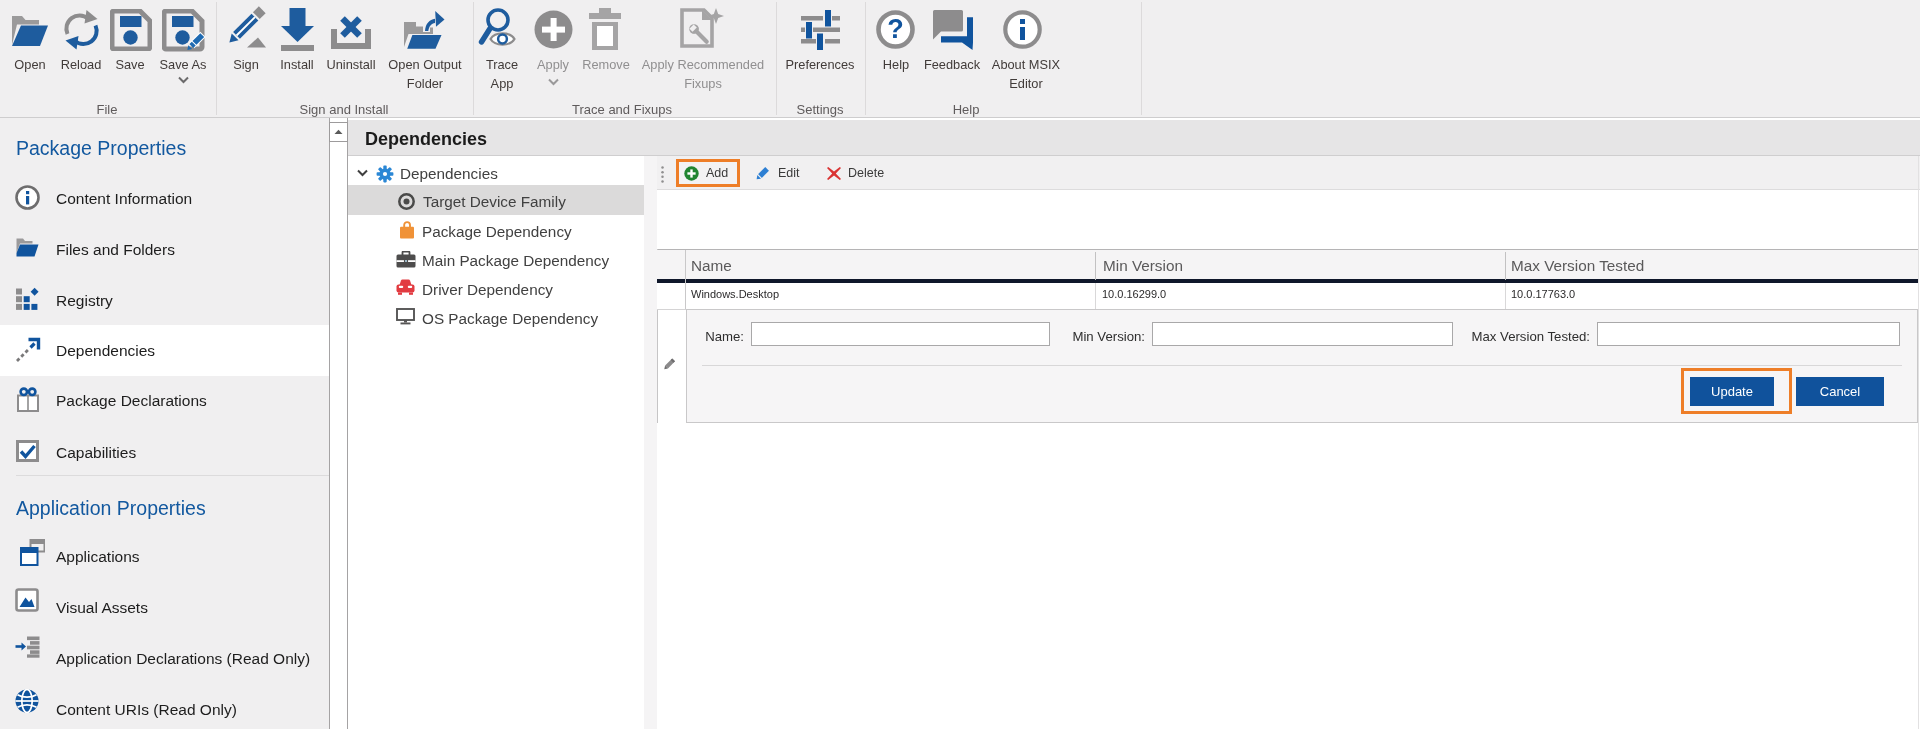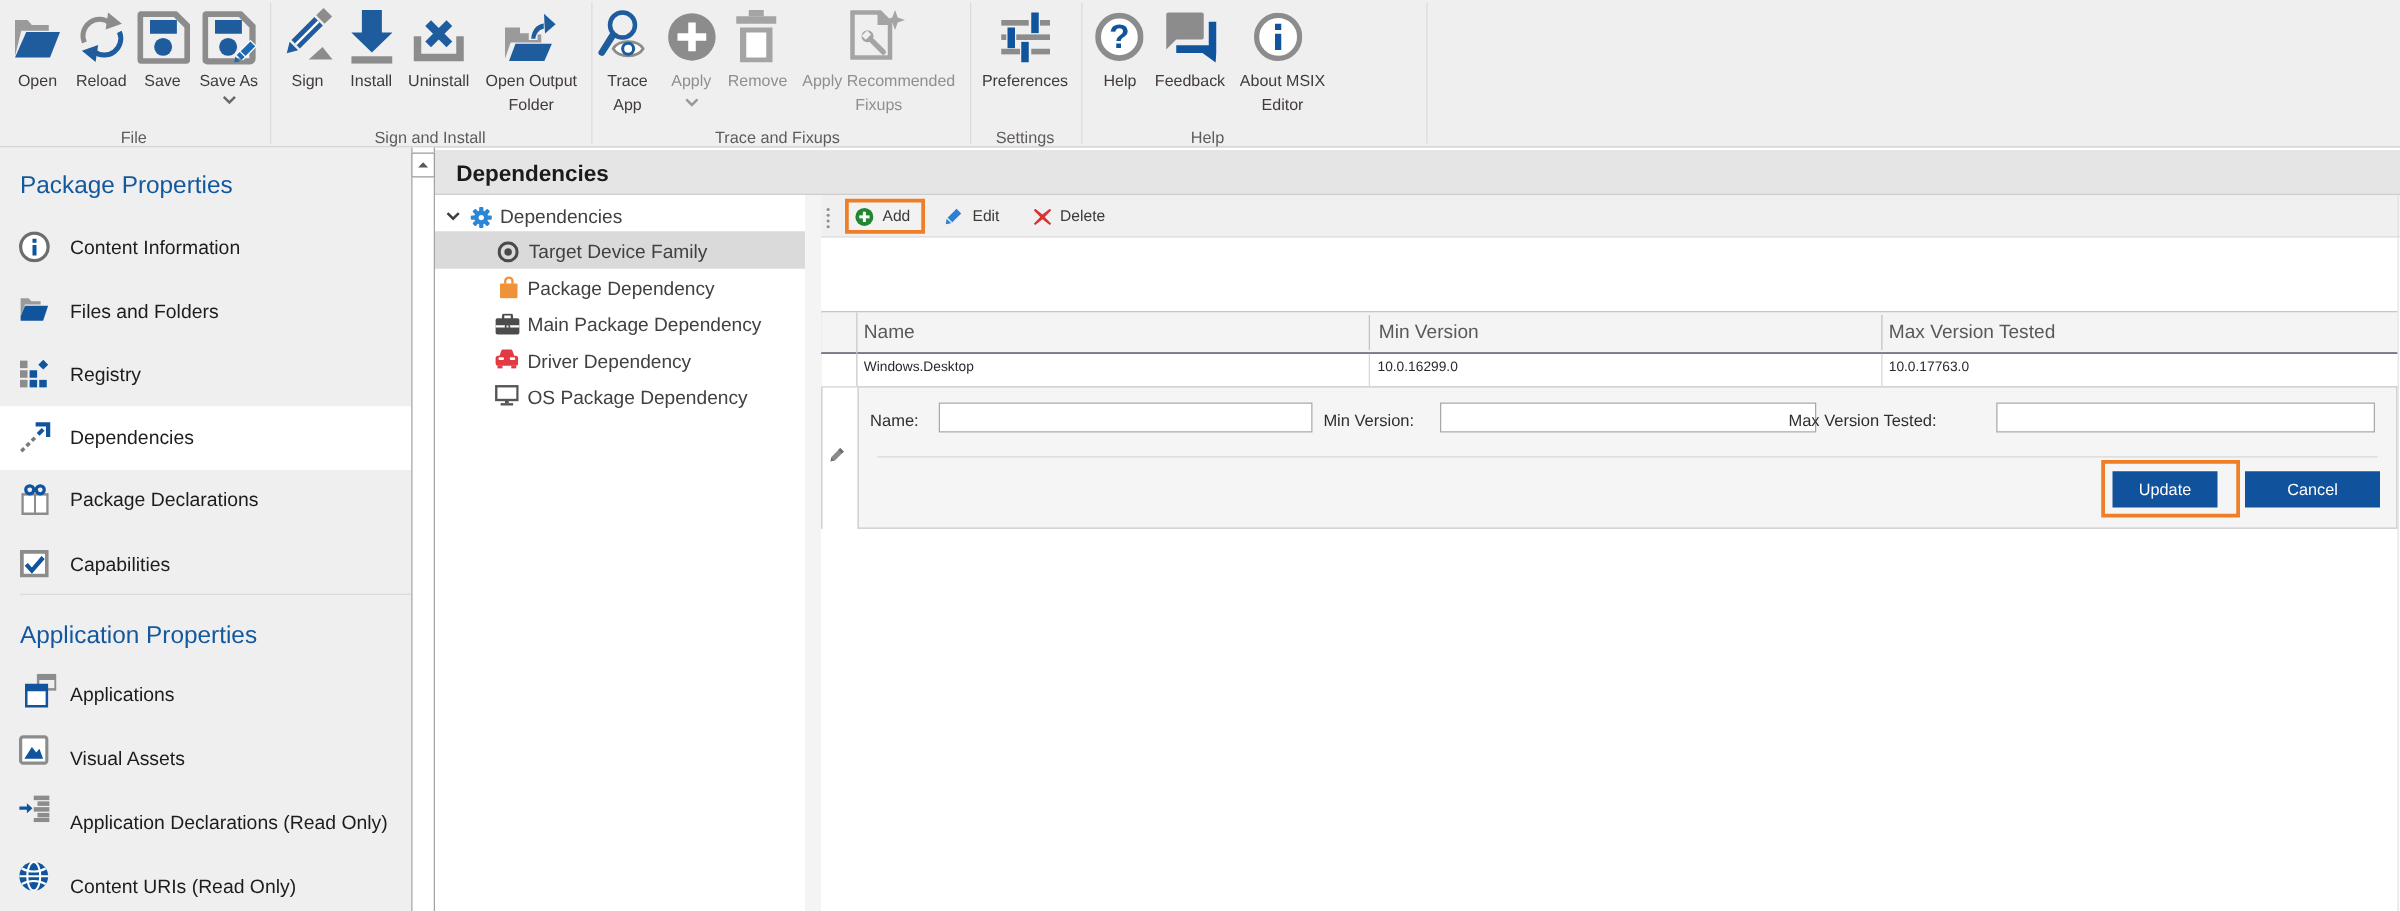--- a/index.html
+++ b/index.html
@@ -23,29 +23,29 @@
 #splitter{position:absolute;left:644px;top:156px;width:13px;height:573px;background:#f5f4f5}
 #rpanel{position:absolute;left:657px;top:156px;width:1263px;height:573px;background:#fff}
 #rtoolbar{position:absolute;left:0;top:0;width:1263px;height:34px;background:#f1f0f1;border-bottom:1px solid #dddcdd}
 #rsearch{position:absolute;left:0;top:35px;width:1263px;height:58px;background:#f1f0f1}
 #addbox{position:absolute;left:19px;top:3px;width:64px;height:28px;border:3px solid #ee7e28;background:#f3f2f3}
 .tbtxt{position:absolute;font-size:12.5px;color:#3a3a3a;white-space:nowrap;top:10px}
 #searchinput{position:absolute;left:15px;top:17px;width:456px;height:24px;background:#fff;border:1px solid #ababab;font-size:12.5px;color:#8c8b8c;line-height:22px;padding-left:6px}
 #findbtn{position:absolute;left:475px;top:17px;width:71px;height:24px;background:#fff;border:1px solid #ababab;font-size:12.5px;color:#333;text-align:center;line-height:22px}
 #gtop{position:absolute;left:0;top:93px;width:1261px;height:1px;background:#b5b4b5}
 #gleft{position:absolute;left:0;top:93px;width:1px;height:174px;background:#c6c5c6}
-#ghead{position:absolute;left:0;top:94px;width:1261px;height:33px;background:#f5f4f5;border-bottom:1px solid #0f172a}
+#ghead{position:absolute;left:0;top:94px;width:1261px;height:33px;background:#f5f4f5;border-bottom:4px solid #0f172a}
 .gh{position:absolute;top:7px;font-size:15.3px;color:#5a595a;white-space:nowrap}
 .gvh{position:absolute;top:2px;height:28px;width:1px;background:#c2c1c2}
 #grow{position:absolute;left:0;top:127px;width:1261px;height:27px;background:#fff;border-bottom:1px solid #d5d4d5}
 .gd{position:absolute;top:5px;font-size:11px;color:#2b2a2b;white-space:nowrap}
 .gvd{position:absolute;top:0;height:26px;width:1px;background:#d9d8d9}
 #indsep{position:absolute;left:28px;top:94px;width:1px;height:59px;background:#c9c8c9}
 #editpanel{position:absolute;left:29px;top:153px;width:1232px;height:114px;background:#f6f5f6;border:1px solid #c9c8c9}
-.elab{position:absolute;top:19px;font-size:13.2px;color:#2e2e2e;white-space:nowrap;text-align:center}
+.elab{position:absolute;top:19px;font-size:13.2px;color:#2e2e2e;white-space:nowrap;text-align:right}
 .einp{position:absolute;top:12px;height:24px;background:#fff;border:1px solid #a9a8a9}
 #ediv{position:absolute;left:15px;top:55px;width:1200px;height:1px;background:#d8d7d8}
 #updwrap{position:absolute;left:994px;top:58px;width:111px;height:46px;border:3px solid #ee7e28}
 .btn{position:absolute;background:#10529c;color:#fff;font-size:13px;text-align:center;line-height:29px}
 #redge{position:absolute;left:1918px;top:156px;width:1px;height:573px;background:#e2e1e2}
 .ic{position:absolute}
 </style></head>
 <body>
 <div id="ribbon">
   <div class="rsep" style="left:216px"></div>
@@ -398,16 +398,16 @@
   <div id="editpanel">
     <div class="elab" style="left:0px;width:57px">Name:</div>
     <div class="einp" style="left:64px;width:299px"></div>
     <div class="elab" style="left:358px;width:100px">Min Version:</div>
     <div class="einp" style="left:465px;width:301px"></div>
     <div class="elab" style="left:703px;width:200px">Max Version Tested:</div>
     <div class="einp" style="left:910px;width:303px"></div>
     <div id="ediv"></div>
     <div id="updwrap"></div>
     <div class="btn" style="left:1003px;top:67px;width:84px;height:29px">Update</div>
-    <div class="btn" style="left:1109px;top:67px;width:108px;height:29px">Cancel</div>
+    <div class="btn" style="left:1109px;top:67px;width:88px;height:29px">Cancel</div>
   </div>
 </div>
 <div id="redge"></div>
 
 </body></html>

